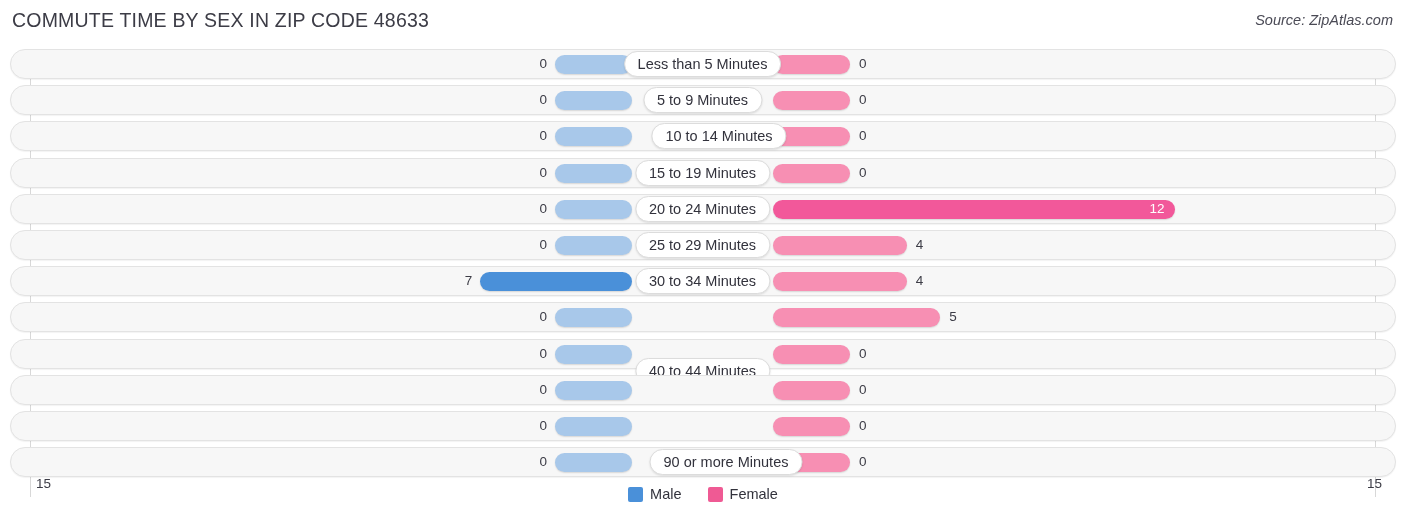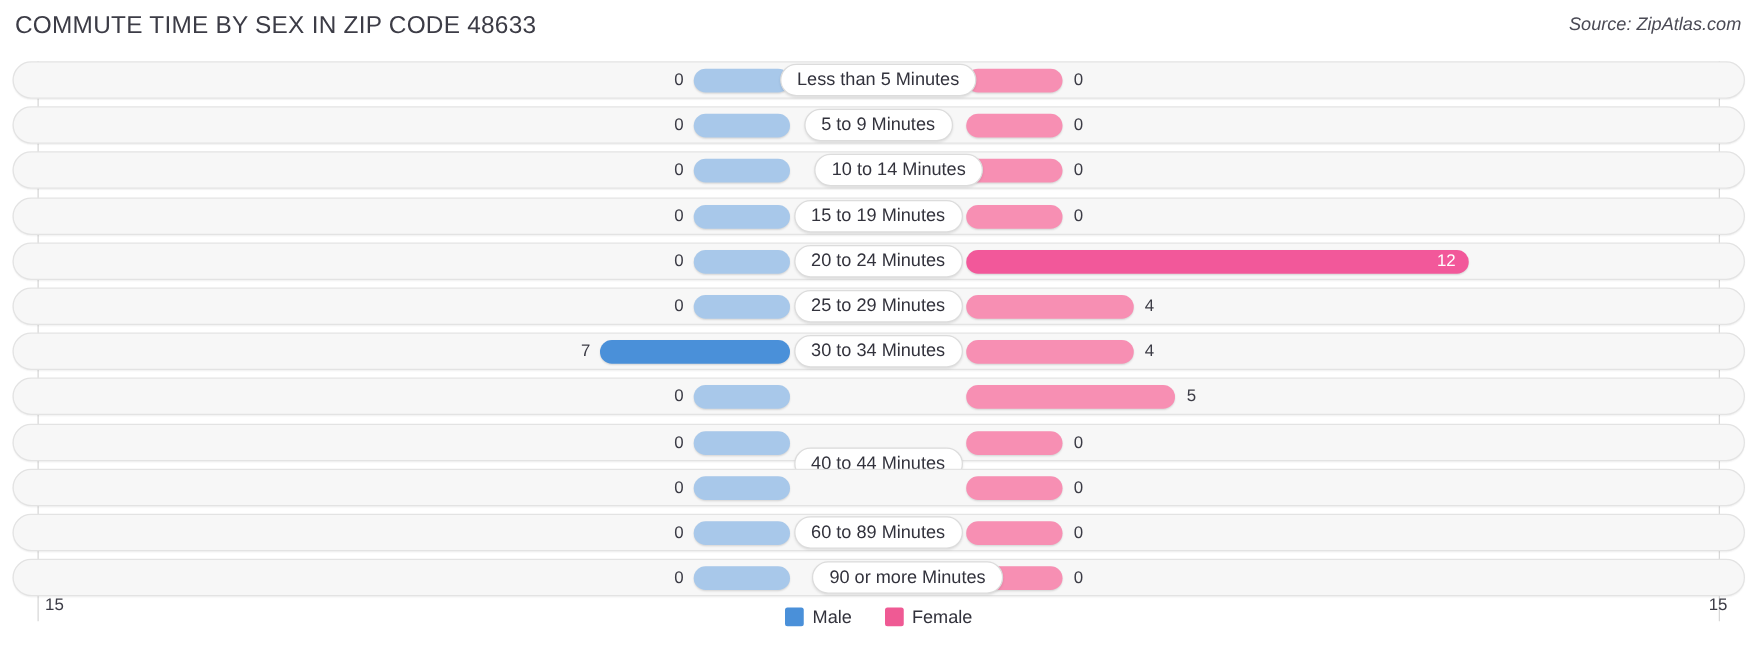--- a/index.html
+++ b/index.html
@@ -129,20 +129,21 @@
     position: absolute;
     left: 0; right: 0;
     top: 486px;
     display: flex;
     justify-content: center;
     align-items: center;
     gap: 26px;
   }
   .legend-item {
     display: flex;
+    align-items: center;
     gap: 7px;
   }
   .legend-swatch {
     width: 15px; height: 15px;
     border-radius: 2px;
     display: block;
   }
   .legend-text {
     font-size: 14.5px;
     color: #32323c;
@@ -238,21 +239,20 @@
           <div class="val val-male" style="left: 495px; width: 52px;">0</div>
           <div class="bar bar-female" style="left: 773px; width: 77px; background: rgb(247, 143, 179);"></div>
           <div class="val val-female" style="left: 859px; width: 52px;">0</div>
         </div>
         <div class="row">
           <div class="row-track"></div>
           <div class="bar bar-male" style="left: 555px; width: 77px; background: rgb(168, 200, 234);"></div>
           <div class="val val-male" style="left: 495px; width: 52px;">0</div>
           <div class="bar bar-female" style="left: 773px; width: 77px; background: rgb(247, 143, 179);"></div>
           <div class="val val-female" style="left: 859px; width: 52px;">0</div>
-          <div class="cat-pill" style="left: 702.5px;">60 to 89 Minutes</div>
         </div>
         <div class="row">
           <div class="row-track"></div>
           <div class="bar bar-male" style="left: 555px; width: 77px; background: rgb(168, 200, 234);"></div>
           <div class="val val-male" style="left: 495px; width: 52px;">0</div>
           <div class="bar bar-female" style="left: 773px; width: 77px; background: rgb(247, 143, 179);"></div>
           <div class="val val-female" style="left: 859px; width: 52px;">0</div>
           <div class="cat-pill" style="left: 726px;">90 or more Minutes</div>
         </div>
       </div>

